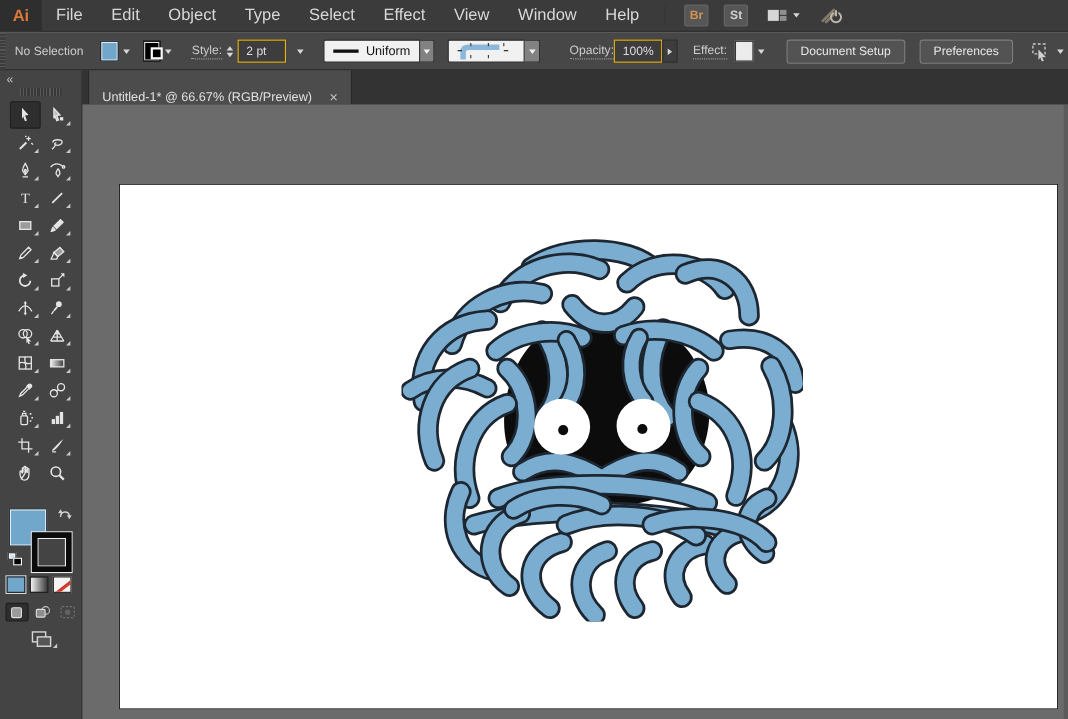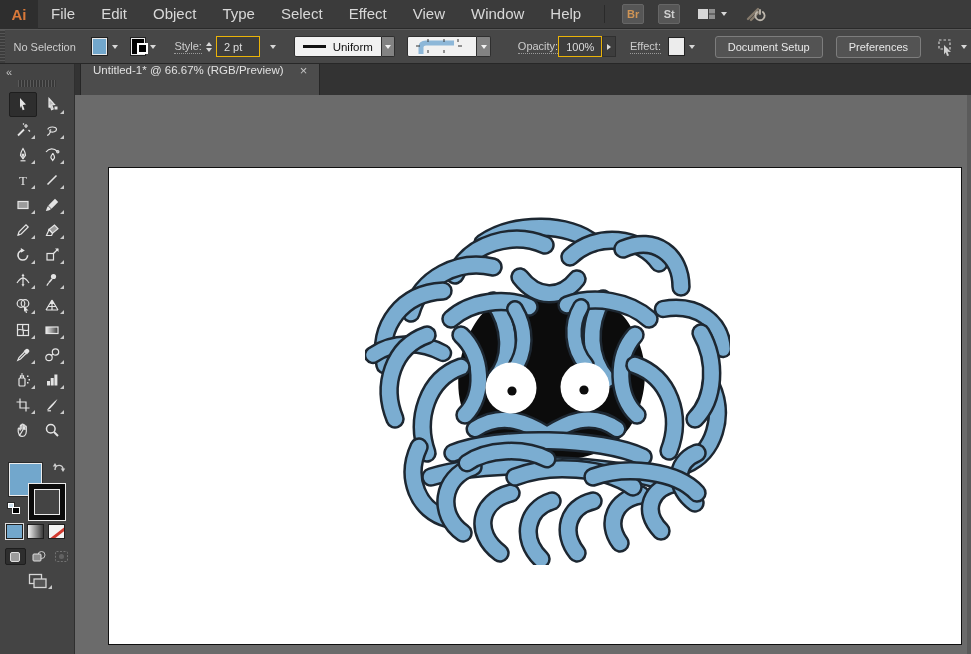--- a/index.html
+++ b/index.html
@@ -86,21 +86,21 @@
   .dmodes{position:absolute;left:5px;top:484px;display:flex;gap:2px}
   .dmode{width:21px;height:17px;display:flex;align-items:center;justify-content:center}
   .dmode.active{background:var(--active-cell);border:1px solid #1e1e1e;border-radius:2px}
   .dmode.dim{opacity:.35}
   .screenmode{position:absolute;left:26px;top:508px;width:24px;height:18px;display:flex;align-items:center;justify-content:center}
   .screenmode::after{content:'';position:absolute;right:-2px;bottom:1px;border-left:4px solid transparent;border-bottom:4px solid #c9c9c9}
 
   
   .rightcol{flex:1;display:flex;flex-direction:column}
   .tabbar{height:31px;background:var(--tabbar-bg);display:flex;align-items:flex-start}
-  .tab{margin-left:5px;height:31px;background:var(--tab-bg);display:flex;align-items:flex-start;
+  .tab{margin-left:5px;height:31px;background:var(--tab-bg);display:flex;align-items:flex-end;
     padding:0 12px;border-right:1px solid #262626;border-left:1px solid #262626}
   .tab-title{color:#e0e0e0;font-size:11.5px;white-space:nowrap}
   .tab-close{color:#c4c4c4;font-size:13px;margin-left:16px;line-height:1}
 
   
   .docarea{position:relative;flex:1;background:var(--pasteboard);overflow:hidden}
   .docarea::after{content:'';position:absolute;right:0;top:0;bottom:0;width:4px;background:rgba(0,0,0,.14)}
   .artboard{position:absolute;left:33px;top:72px;width:854px;height:478px;background:var(--artboard);border:1px solid #101010}
   .artwork{position:absolute;left:290px;top:118px}
   .vine{stroke:var(--vine);fill:none;stroke-linecap:round}

